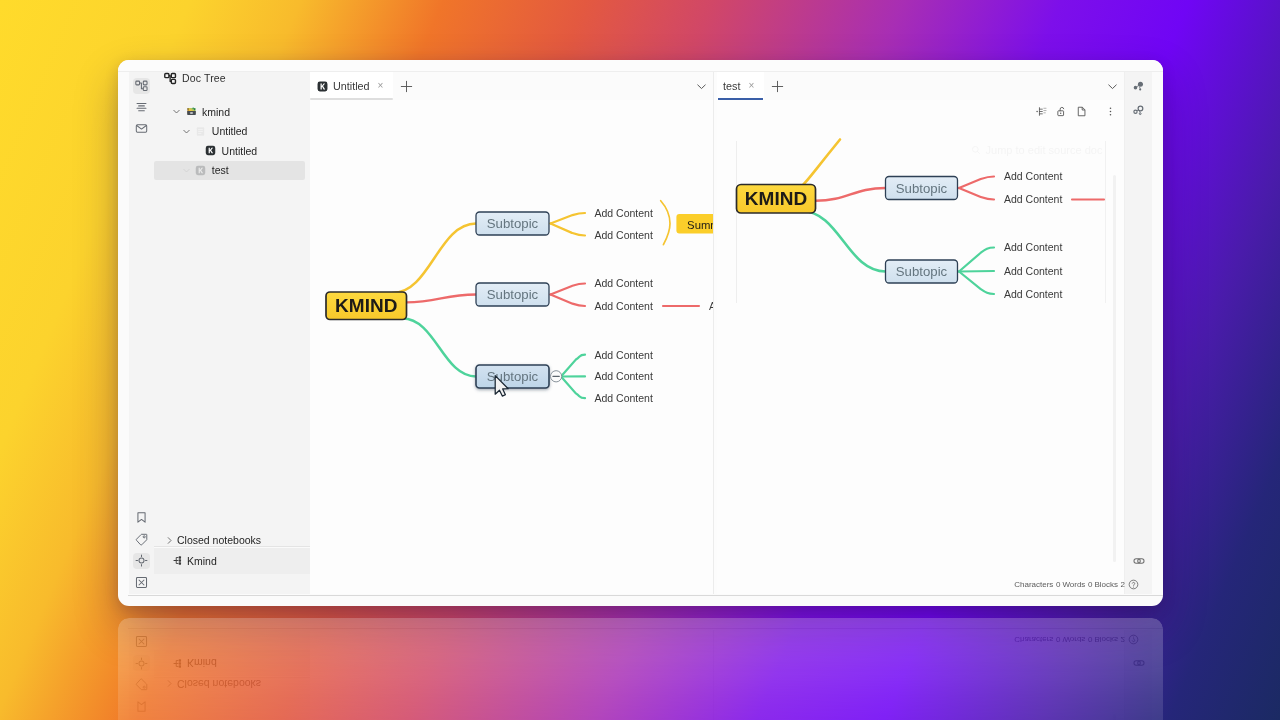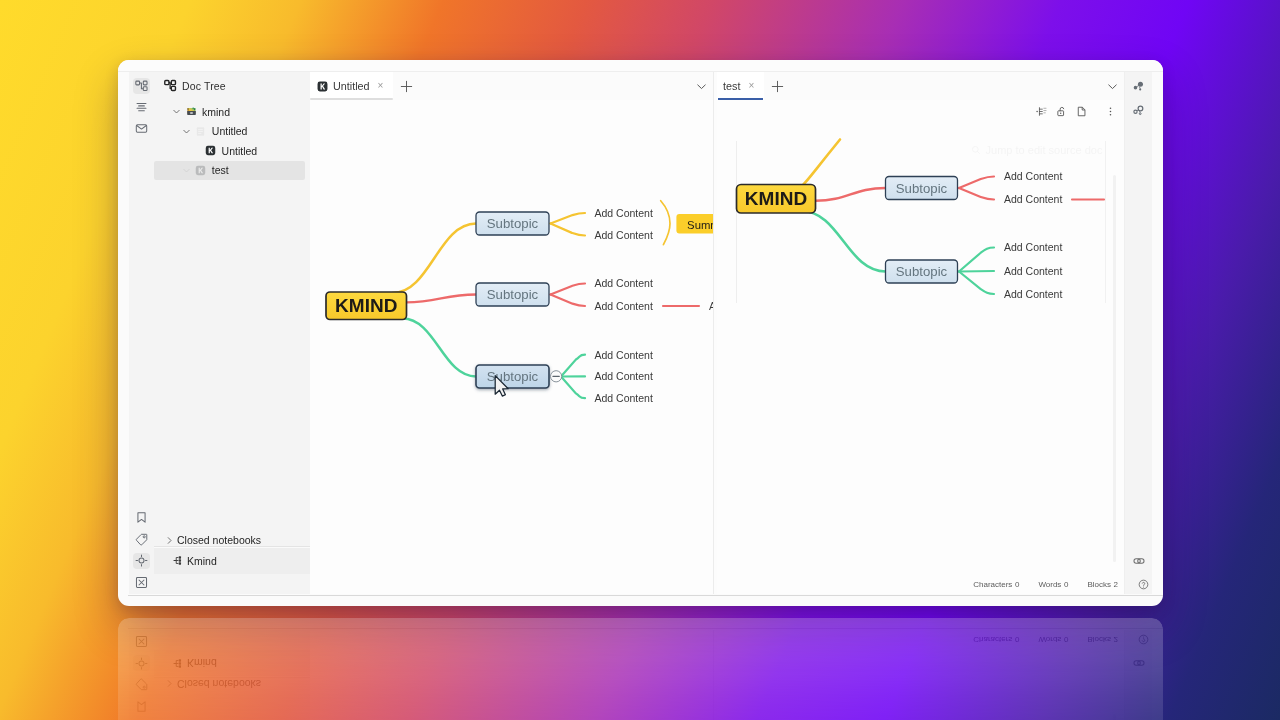--- a/index.html
+++ b/index.html
@@ -24,21 +24,21 @@
     display:flex;flex-direction:column;align-items:center;position:relative}
   .rail .sp,.rrail .sp{flex:1}
   .railbtn{width:17px;height:15.5px;margin-top:6px;border-radius:4px;display:flex;
     align-items:center;justify-content:center;color:#656a72}
   .railbtn.on{background:#e6e6e6}
   .railbtn svg{display:block}
 
   
   .sidebar{width:156px;flex:0 0 156px;background:#f4f4f4;display:flex;flex-direction:column;
     position:relative}
-  .sb-head{height:27px;display:flex;align-items:center;gap:5.5px;padding-left:10px;color:#3a3a3a}
+  .sb-head{height:27px;display:flex;gap:5.5px;padding-left:10px;color:#3a3a3a}
   .sb-head .t{font-size:10.5px;color:#2f2f2f;letter-spacing:.15px}
   .tree{padding-top:3px}
   .trow{height:19.5px;display:flex;align-items:center;gap:3px;font-size:10.5px;color:#252525;
     position:relative;white-space:nowrap;margin-right:5px;border-radius:2px}
   .trow.sel{background:#e4e4e4}
   .arr{width:11px;height:11px;flex:0 0 11px;display:flex;align-items:center;justify-content:center;color:#6e6e6e}
   .arr.none{visibility:hidden}
   .ico{width:12px;height:12px;flex:0 0 12px;display:flex;align-items:center;justify-content:center;margin-right:2px}
   .sb-bottom{position:absolute;left:0;right:0;bottom:20px}
   .sb-closed{height:22px;display:flex;align-items:flex-end;gap:2px;padding-left:10px;
@@ -75,21 +75,21 @@
     font-size:11px;color:#f4f4f4;white-space:nowrap}
 
   
   .rrail{width:28px;flex:0 0 28px;background:#f4f4f4;border-left:1px solid #efefef;
     display:flex;flex-direction:column;align-items:center;position:relative}
 
   
   .statusline{position:absolute;left:10px;right:0;bottom:10px;height:1px;background:#d9d9d9}
   .status{position:absolute;right:0;bottom:11px;height:21px;background:transparent;
     display:flex;align-items:center;justify-content:flex-start;
-    gap:19px;padding-right:14px;font-size:8px;color:#5c5c5c}
+    gap:2px;padding-right:24px;font-size:8px;color:#5c5c5c}
   .status .g{display:flex;gap:2.6px}
 
   
   #refl{position:absolute;left:118px;top:618px;width:1045px;height:102px;overflow:hidden;
     opacity:.22;pointer-events:none;border-radius:11px 11px 0 0;
     -webkit-mask-image:linear-gradient(180deg,rgba(0,0,0,1) 0%,rgba(0,0,0,.85) 40%,rgba(0,0,0,.62) 75%,rgba(0,0,0,.5) 100%);
     mask-image:linear-gradient(180deg,rgba(0,0,0,1) 0%,rgba(0,0,0,.85) 40%,rgba(0,0,0,.62) 75%,rgba(0,0,0,.5) 100%)}
   #refl .mirror{position:absolute;left:0;top:0;width:1045px;height:546px;
     transform:translateY(546px) scaleY(-1);transform-origin:top left}
   #refl .mirror .win{left:0;top:0;box-shadow:none;border-radius:11px}

